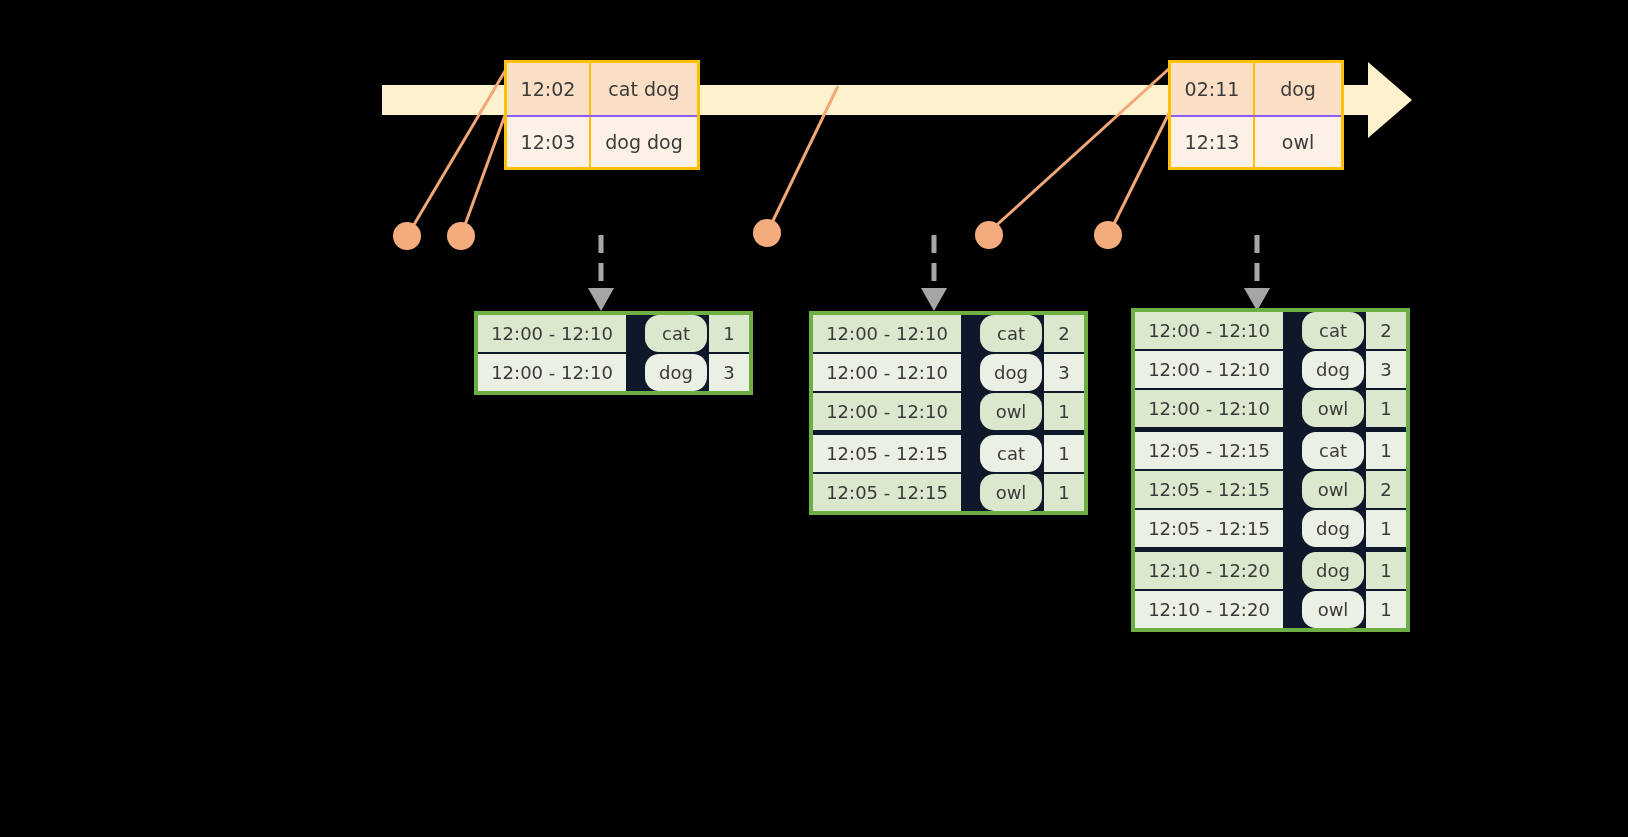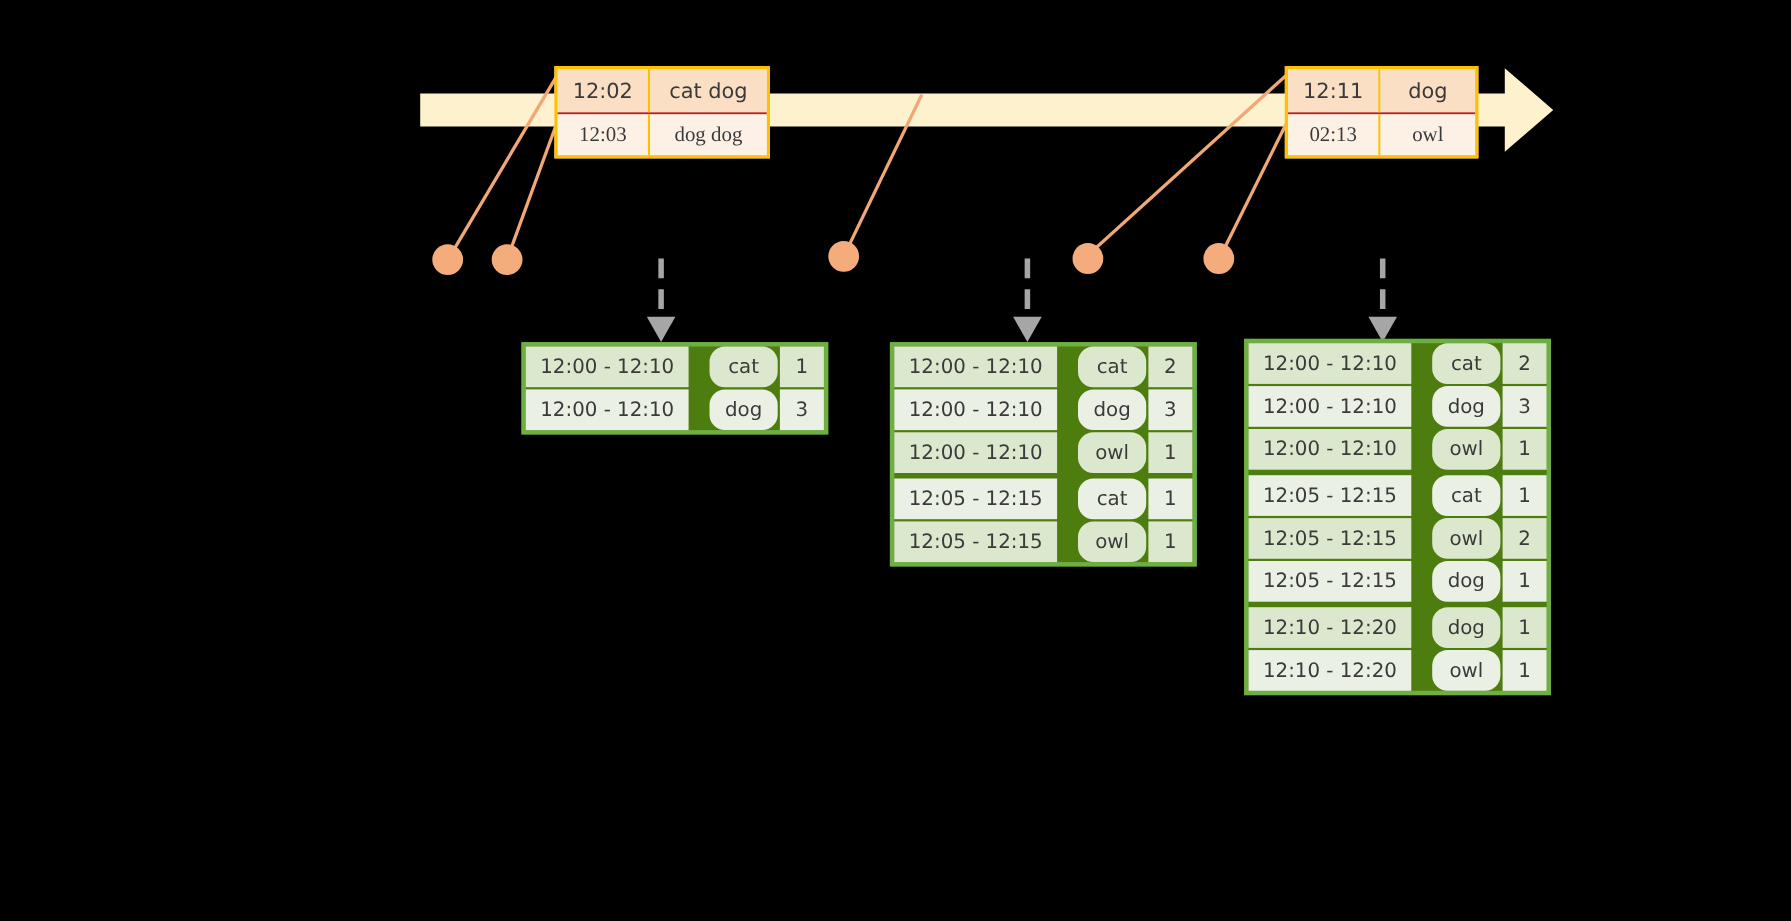--- a/index.html
+++ b/index.html
@@ -31,26 +31,25 @@
 
   
   .event-box {
     position: absolute;
     border: 3px solid #FFC000;
     box-sizing: border-box;
     background: #FDEBD7;
   }
   .event-row {
     display: flex;
-    height: 39px;
+    height: 52px;
     box-sizing: border-box;
   }
   .event-row + .event-row {
-    border-top: 2px solid #b91c1c;
-    font-family: Liberation Serif, serif;
+    border-top: 2px solid #8b5cf6;
   }
   .event-row.shade-dark .ev-time,
   .event-row.shade-dark .ev-text {
     background: #FBDFC5;
   }
   .event-row.shade-light .ev-time,
   .event-row.shade-light .ev-text {
     background: #FDF1E5;
   }
   .ev-time {
@@ -73,21 +72,21 @@
     box-sizing: border-box;
     padding: 0 10px;
     text-align: center;
   }
 
   
   .result-table {
     position: absolute;
     border: 4px solid #6DAF43;
     box-sizing: border-box;
-    background: #4d7c0f;
+    background: #0f172a;
   }
   .res-row {
     display: flex;
     height: 37px;
     box-sizing: border-box;
   }
   .res-row + .res-row {
     margin-top: 2px;
   }
   .res-row.grp-sep {
@@ -157,25 +156,25 @@
     </div>
     <div class="event-row shade-light">
       <div class="ev-time">12:03</div>
       <div class="ev-text">dog dog</div>
     </div>
   </div>
 
 
   <div class="event-box" style="left:1168px; top:60px; width:176px;">
     <div class="event-row shade-dark">
-      <div class="ev-time">12:11</div>
+      <div class="ev-time">02:11</div>
       <div class="ev-text">dog</div>
     </div>
     <div class="event-row shade-light">
-      <div class="ev-time">02:13</div>
+      <div class="ev-time">12:13</div>
       <div class="ev-text">owl</div>
     </div>
   </div>
 
   <div class="result-table" style="left:474px; top:311px;">
       <div class="res-row shade-dark">
         <div class="res-cell cell-window">12:00 - 12:10</div>
         <div class="res-cell cell-word">cat</div>
         <div class="res-cell cell-count">1</div>
       </div>

